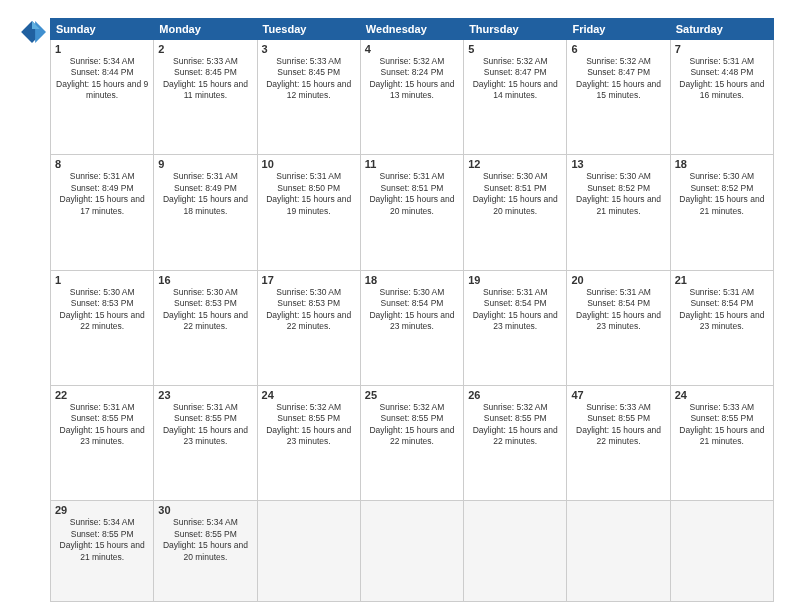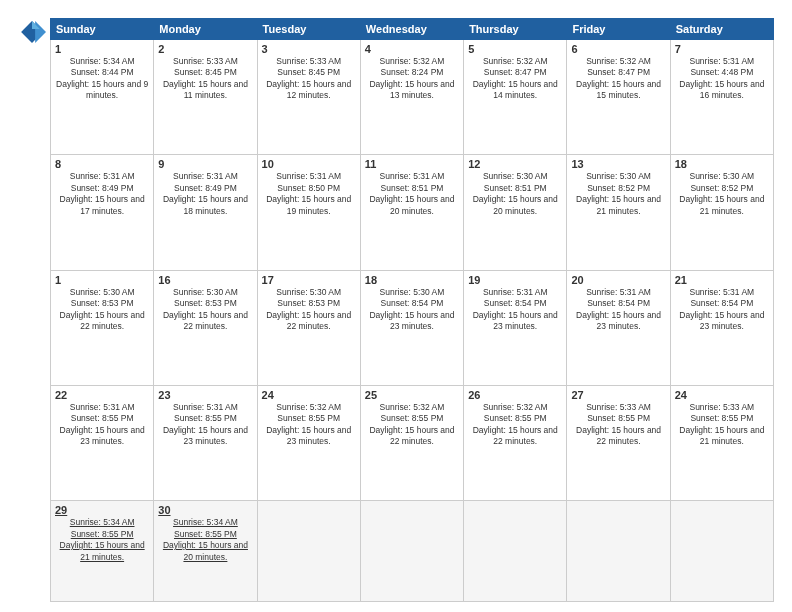--- a/index.html
+++ b/index.html
@@ -69,21 +69,20 @@
     .calendar td {
       border: 1px solid #ccc;
       vertical-align: top;
       padding: 3px 4px;
       font-size: 8.5px;
       color: #333;
       background: #fff;
     }
     .calendar tr:last-child td {
       background: #f5f5f5;
-      text-decoration: underline;
     }
     .day-num {
       font-size: 11px;
       font-weight: bold;
       display: block;
       margin-bottom: 1px;
     }
     .cell-content {
       line-height: 1.35;
       text-align: center;
@@ -240,21 +239,21 @@
           </td>
           <td>
             <span class="day-num">25</span>
             <div class="cell-content"><span>Sunrise: 5:32 AM</span><br><span>Sunset: 8:55 PM</span><br><span>Daylight: 15 hours and 22 minutes.</span></div>
           </td>
           <td>
             <span class="day-num">26</span>
             <div class="cell-content"><span>Sunrise: 5:32 AM</span><br><span>Sunset: 8:55 PM</span><br><span>Daylight: 15 hours and 22 minutes.</span></div>
           </td>
           <td>
-            <span class="day-num">27</span>
+            <span class="day-num">47</span>
             <div class="cell-content"><span>Sunrise: 5:33 AM</span><br><span>Sunset: 8:55 PM</span><br><span>Daylight: 15 hours and 22 minutes.</span></div>
           </td>
           <td>
             <span class="day-num">24</span>
             <div class="cell-content"><span>Sunrise: 5:33 AM</span><br><span>Sunset: 8:55 PM</span><br><span>Daylight: 15 hours and 21 minutes.</span></div>
           </td>
         </tr>
         <tr>
           <td>
             <span class="day-num">29</span>

